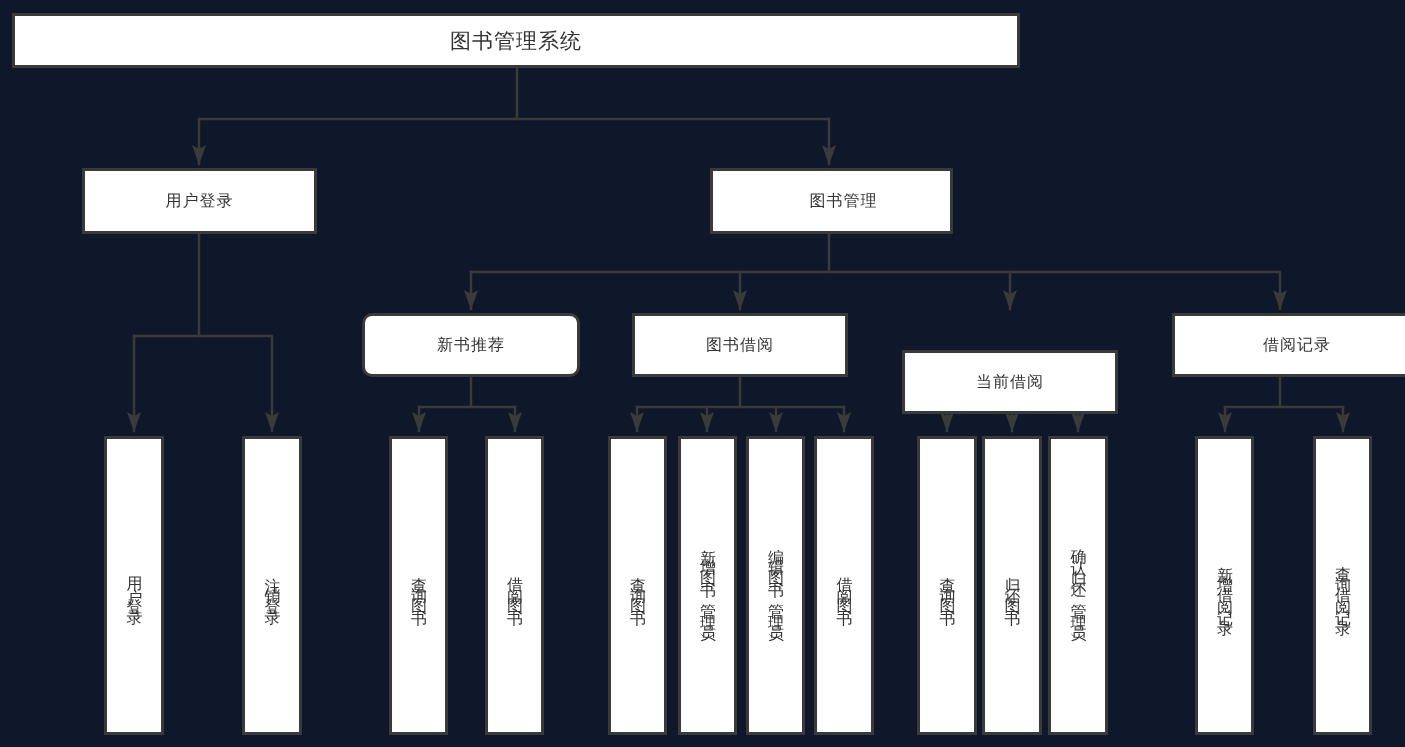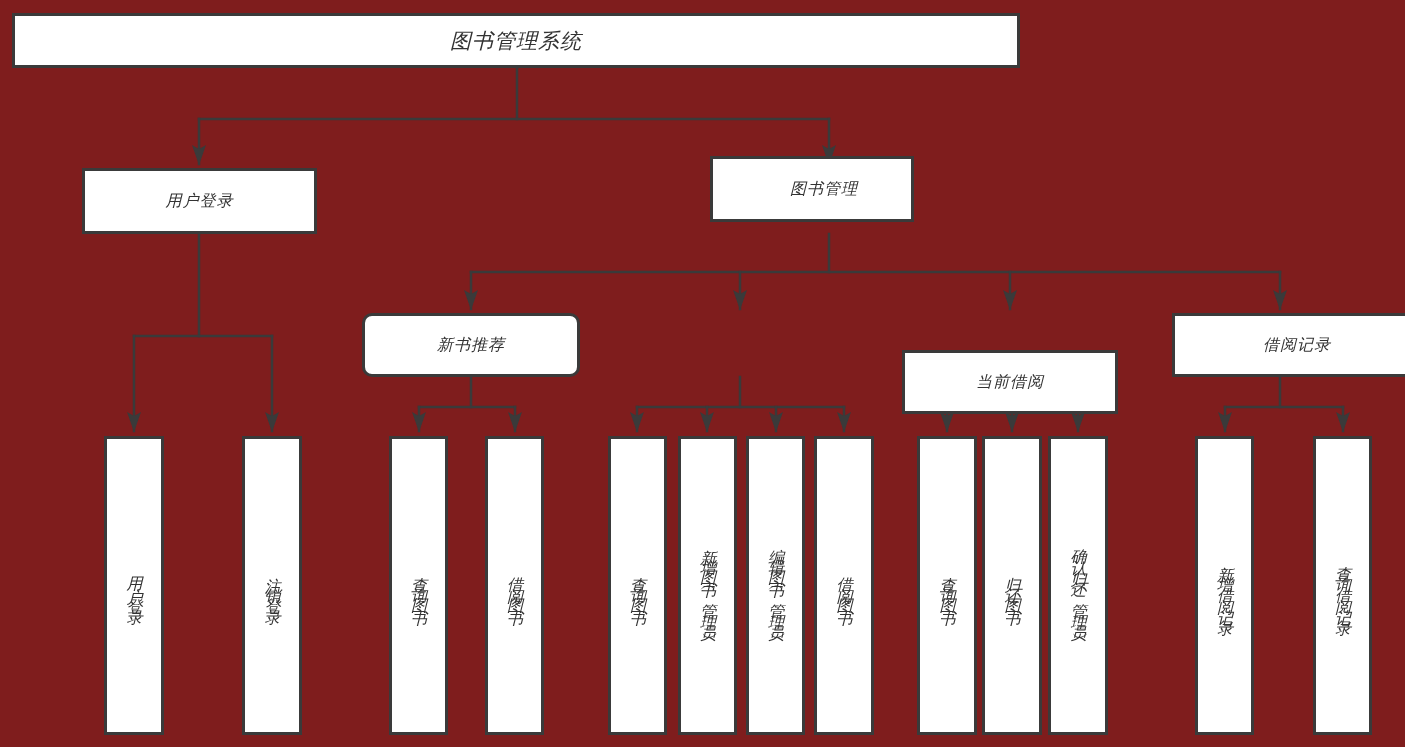--- a/index.html
+++ b/index.html
@@ -1,25 +1,24 @@
 <!DOCTYPE html>
 <html lang="zh"><head>
 <meta charset="utf-8">
 <title>图书管理系统</title>
 <style>
   html, body { margin: 0; padding: 0; background: #ffffff; }
   .canvas {
     position: relative;
     width: 1405px;
     height: 747px;
-    background: #7f1d1d;
+    background: #0f172a;
     font-family: "Liberation Sans", "DejaVu Sans", sans-serif;
     color: #333333;
     overflow: hidden;
-    font-style: italic;
   }
   .wires {
     position: absolute;
     left: 0; top: 0;
     width: 1405px; height: 747px;
     pointer-events: none;
   }
   .node {
     position: absolute;
     box-sizing: border-box;
@@ -36,21 +35,21 @@
   .leaf .lbl {
     writing-mode: vertical-lr;
     text-orientation: mixed;
     letter-spacing: 11px;
     line-height: 1.05;
     white-space: nowrap;
   }
   
   .b-root   { left:  12px; top:  13px; width:1008px; height: 55px; }
   .b-login  { left:  82px; top: 168px; width: 235px; height: 66px; }
-  .b-mgmt   { left: 710px; top: 156px; width: 204px; height: 66px; padding-left: 24px; }
+  .b-mgmt   { left: 710px; top: 168px; width: 243px; height: 66px; padding-left: 24px; }
   .b-new    { left: 362px; top: 313px; width: 218px; height: 64px; border-radius: 10px; }
   .b-borrow { left: 632px; top: 313px; width: 216px; height: 64px; }
   .b-cur    { left: 902px; top: 313px; width: 216px; height: 64px; margin-top: 37px; }
   .b-rec    { left:1172px; top: 313px; width: 250px; height: 64px; }
   .leaf     { top: 436px; height: 299px; width: 60px; }
   .L1  { left: 104px; }
   .L2  { left: 242px; }
   .L3  { left: 389px; width: 59px; }
   .L4  { left: 485px; width: 59px; }
   .L5  { left: 608px; width: 59px; }
@@ -135,20 +134,23 @@
   <div class="node b-login">
     <span class="lbl">用户登录</span>
   </div>
   <div class="node b-mgmt">
     <span class="lbl">图书管理</span>
   </div>
 
   <div class="node b-new">
     <span class="lbl">新书推荐</span>
   </div>
+  <div class="node b-borrow">
+    <span class="lbl">图书借阅</span>
+  </div>
   <div class="node b-cur">
     <span class="lbl">当前借阅</span>
   </div>
   <div class="node b-rec">
     <span class="lbl">借阅记录</span>
   </div>
 
   <div class="node leaf L1">
     <span class="lbl">用户登录</span>
   </div>

